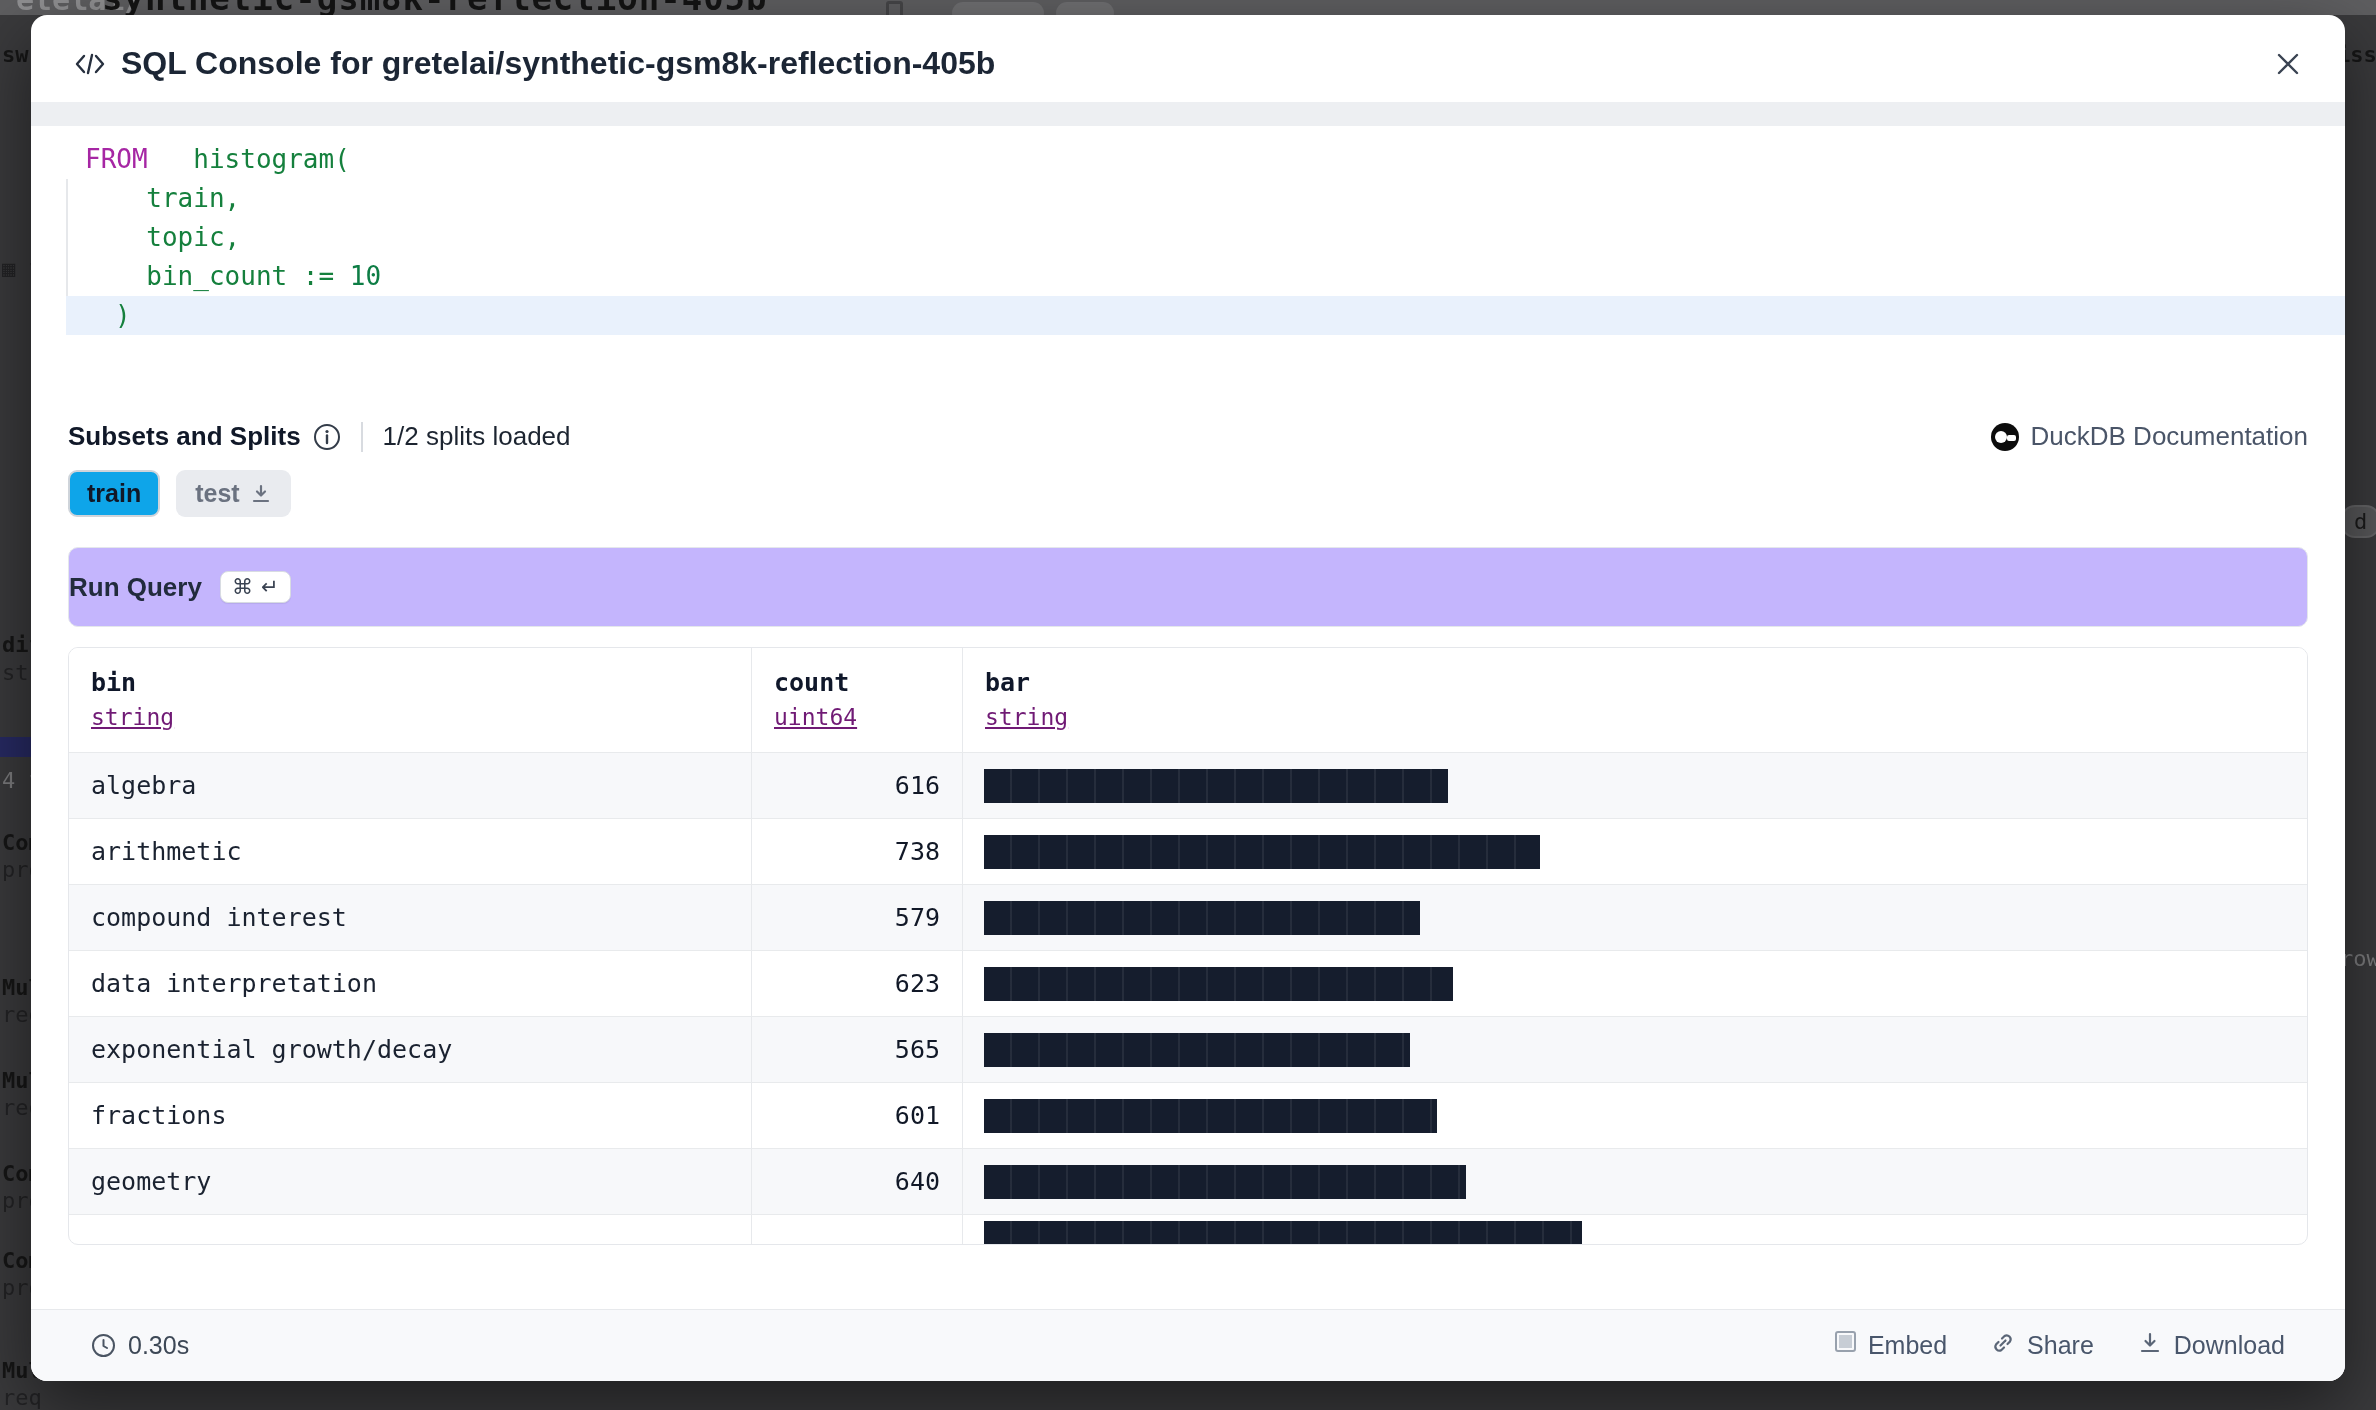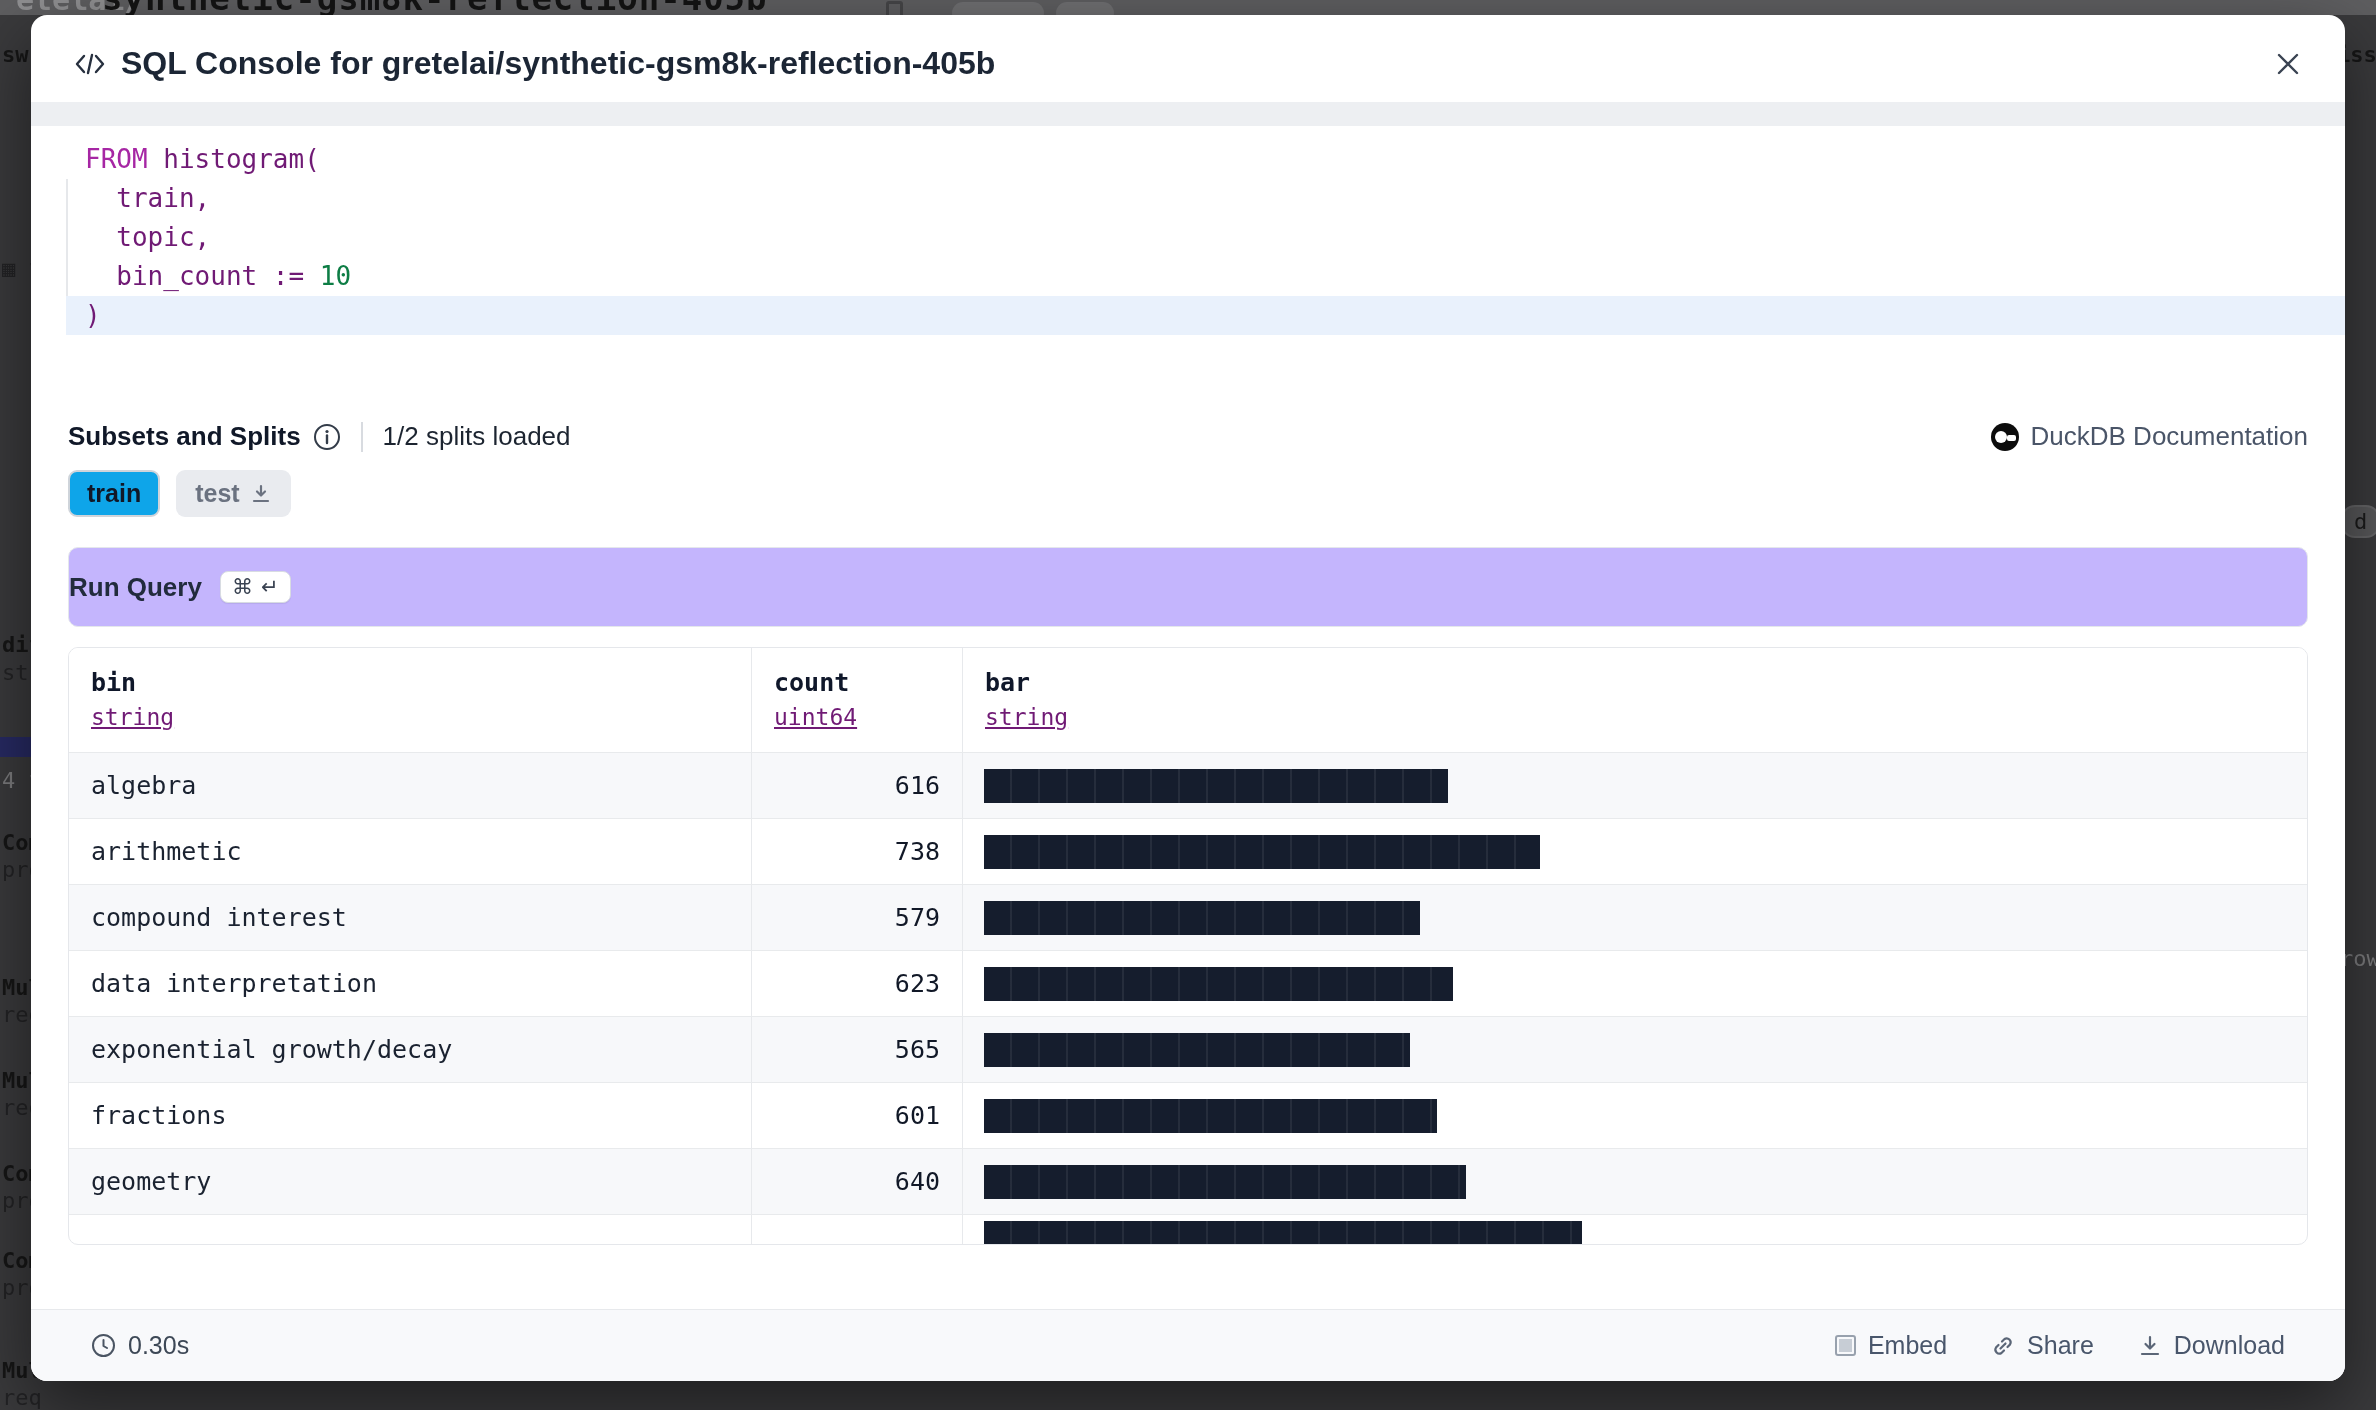--- a/index.html
+++ b/index.html
@@ -36,21 +36,21 @@
 
   .editor-strip { height:24px; background:#edeff2; }
 
   .sql-editor { position:relative; margin-left:35px; padding:14px 0 6px 0;
                 font:26px/39px "DejaVu Sans Mono", monospace; color:#24292f; }
   .indent-guide { position:absolute; left:0; top:53px; height:117px; border-left:2px solid #e6e8eb; }
   .code-line { height:39px; padding-left:19px; white-space:pre; }
   .code-line.active { background:var(--active-line,#e9f1fc); }
   .tok-kw  { color:var(--kw,#a626a4); }
   .tok-num { color:var(--num,#0d7d45); }
-  .tok-pl  { color:#701a75; }
+  .tok-pl  { color:#15803d;padding-left:30px; }
 
   .section { padding:0 37px; }
 
   .splits-row { display:flex; align-items:center; margin-top:80px; }
   .splits-title { font-size:26px; font-weight:700; color:#101828; }
   .info-icon { margin-left:12px; display:inline-flex; }
   .splits-divider { width:2px; height:30px; background:#d8dbe0; margin:0 20px; }
   .splits-status { font-size:26px; color:#1c2430; }
   .duckdb-link { margin-left:auto; display:flex; align-items:center; gap:12px; cursor:pointer; }
   .duck-logo { width:28px; height:28px; border-radius:50%; background:#0c0c0c; position:relative; }
@@ -89,21 +89,21 @@
   .cell-bar { padding-left:21px; }
   .bar { height:34px; background:var(--bar,#151d2d);
          background-image:repeating-linear-gradient(to right, transparent 0 26px, rgba(255,255,255,.07) 26px 28px); }
   .trow.partial { height:30px; }
   .trow.partial .bar { margin-top:16px; height:34px; }
 
   .modal-footer { margin-top:auto; height:72px; background:#f8f9fb; border-top:1px solid #e7e9ec;
                   display:flex; align-items:center; padding:0 60px; }
   .elapsed { display:flex; align-items:center; gap:12px; font-size:25px; color:#3d4856; }
   .footer-actions { margin-left:auto; display:flex; align-items:center; gap:44px; }
-  .f-btn { display:flex; align-items:center; gap:12px; background:none; border:none; cursor:pointer;
+  .f-btn { display:flex; gap:12px; background:none; border:none; cursor:pointer;
            font-family:"Liberation Sans",sans-serif; font-size:25px; color:#49566b; }
   .embed-icon { width:21px; height:21px; border:2px solid #98a1ad; border-radius:3px; position:relative; }
   .embed-icon::after { content:""; position:absolute; inset:2px; background:#c7cdd5; }
 </style>
 </head>
 <body>
 
 <div class="top-strip">
   <span class="strip-prefix">etelai/</span>
   <span class="strip-title">synthetic-gsm8k-reflection-405b</span>

